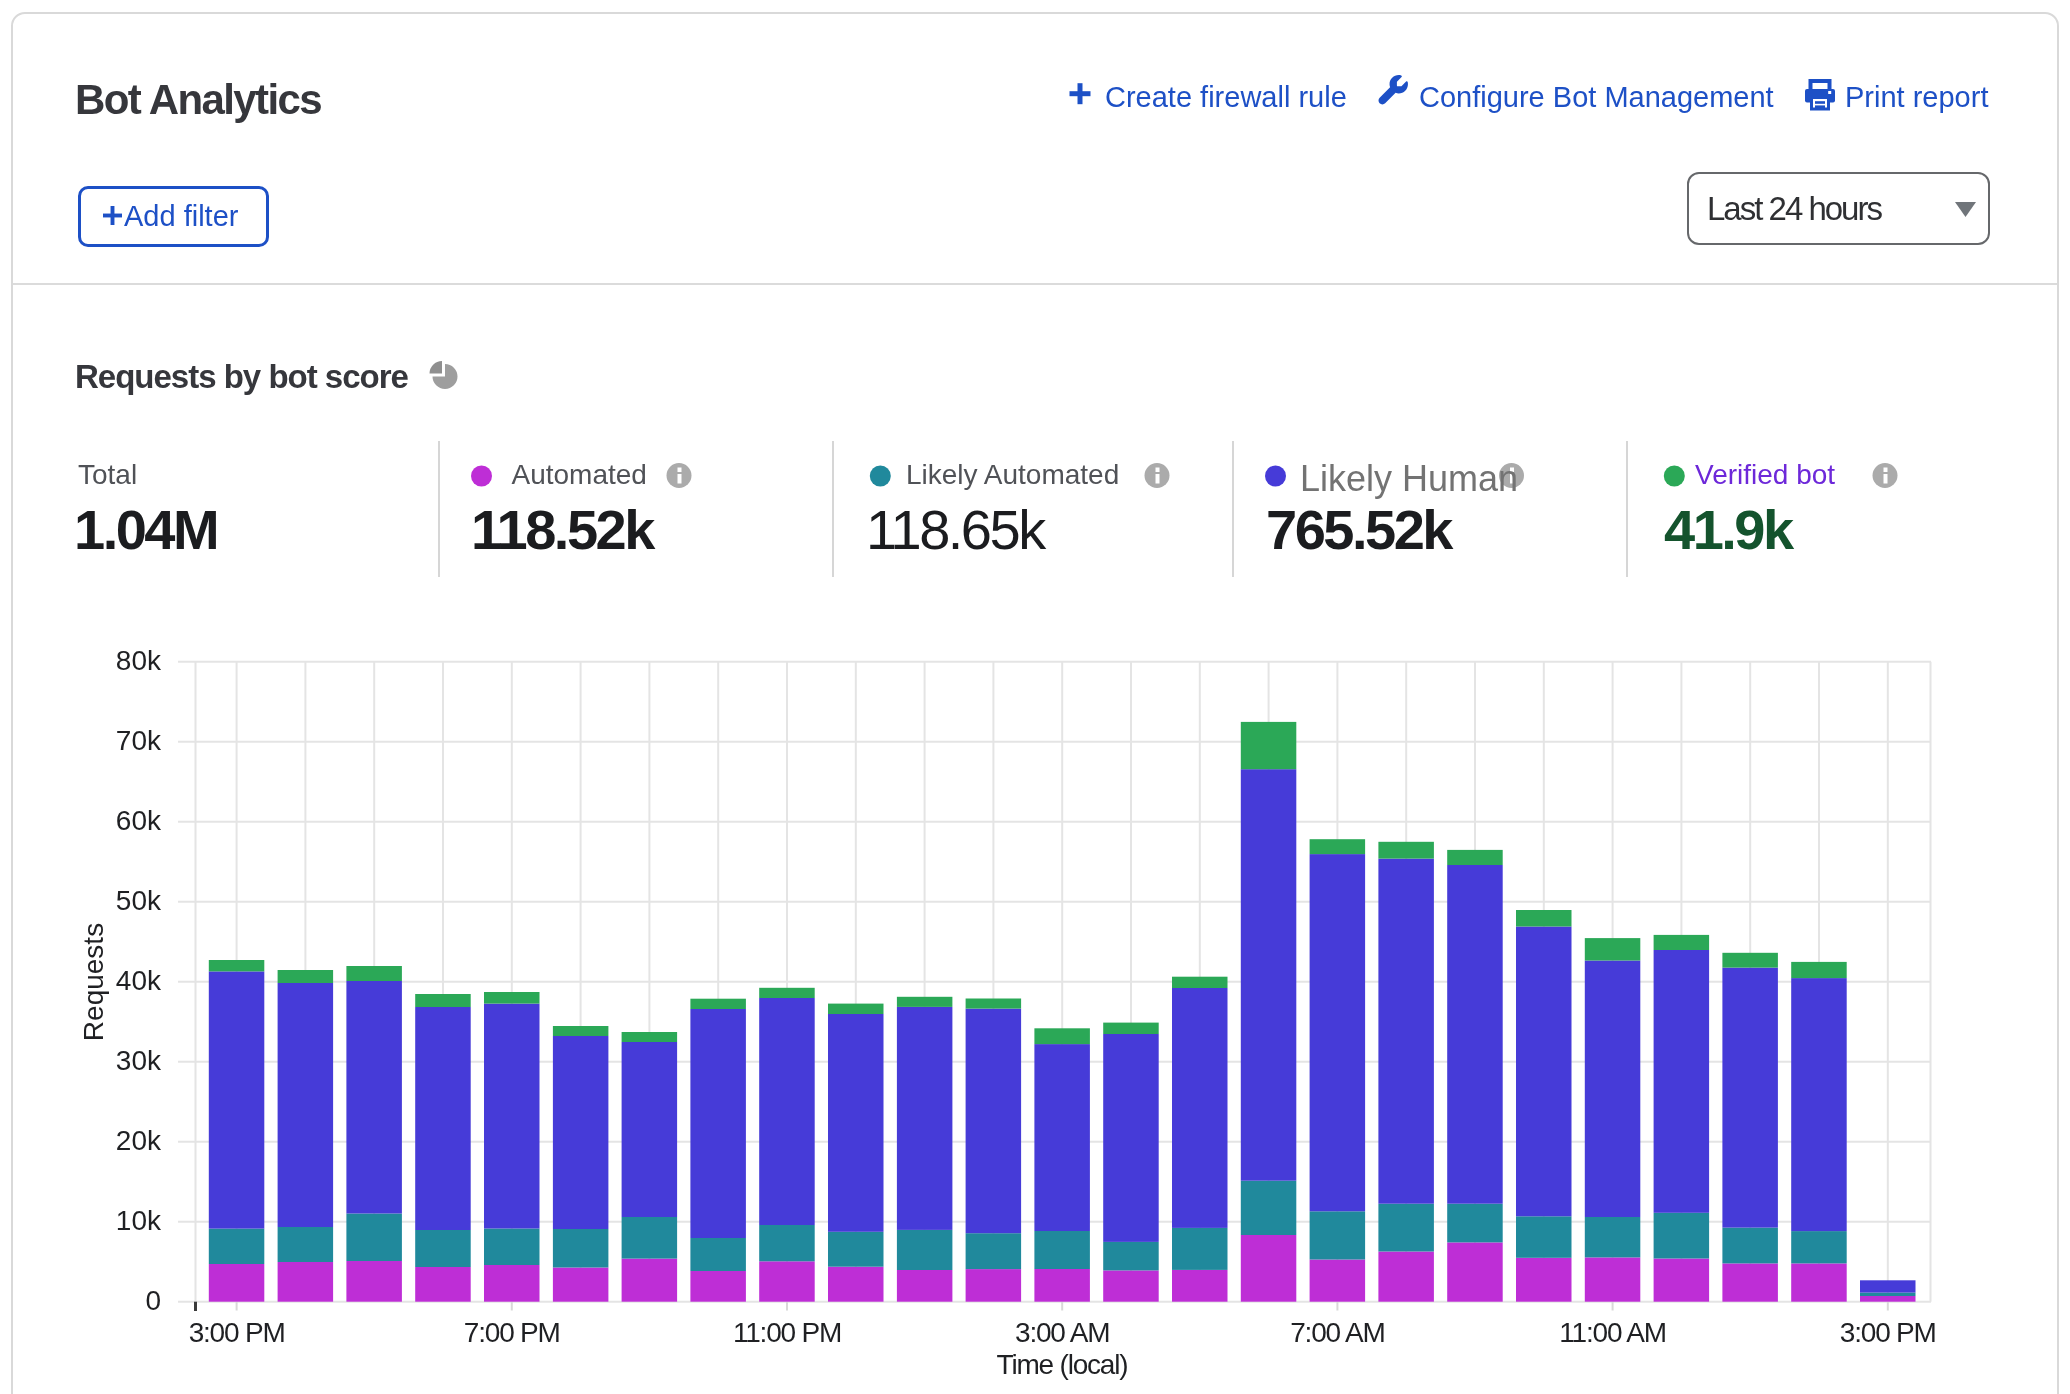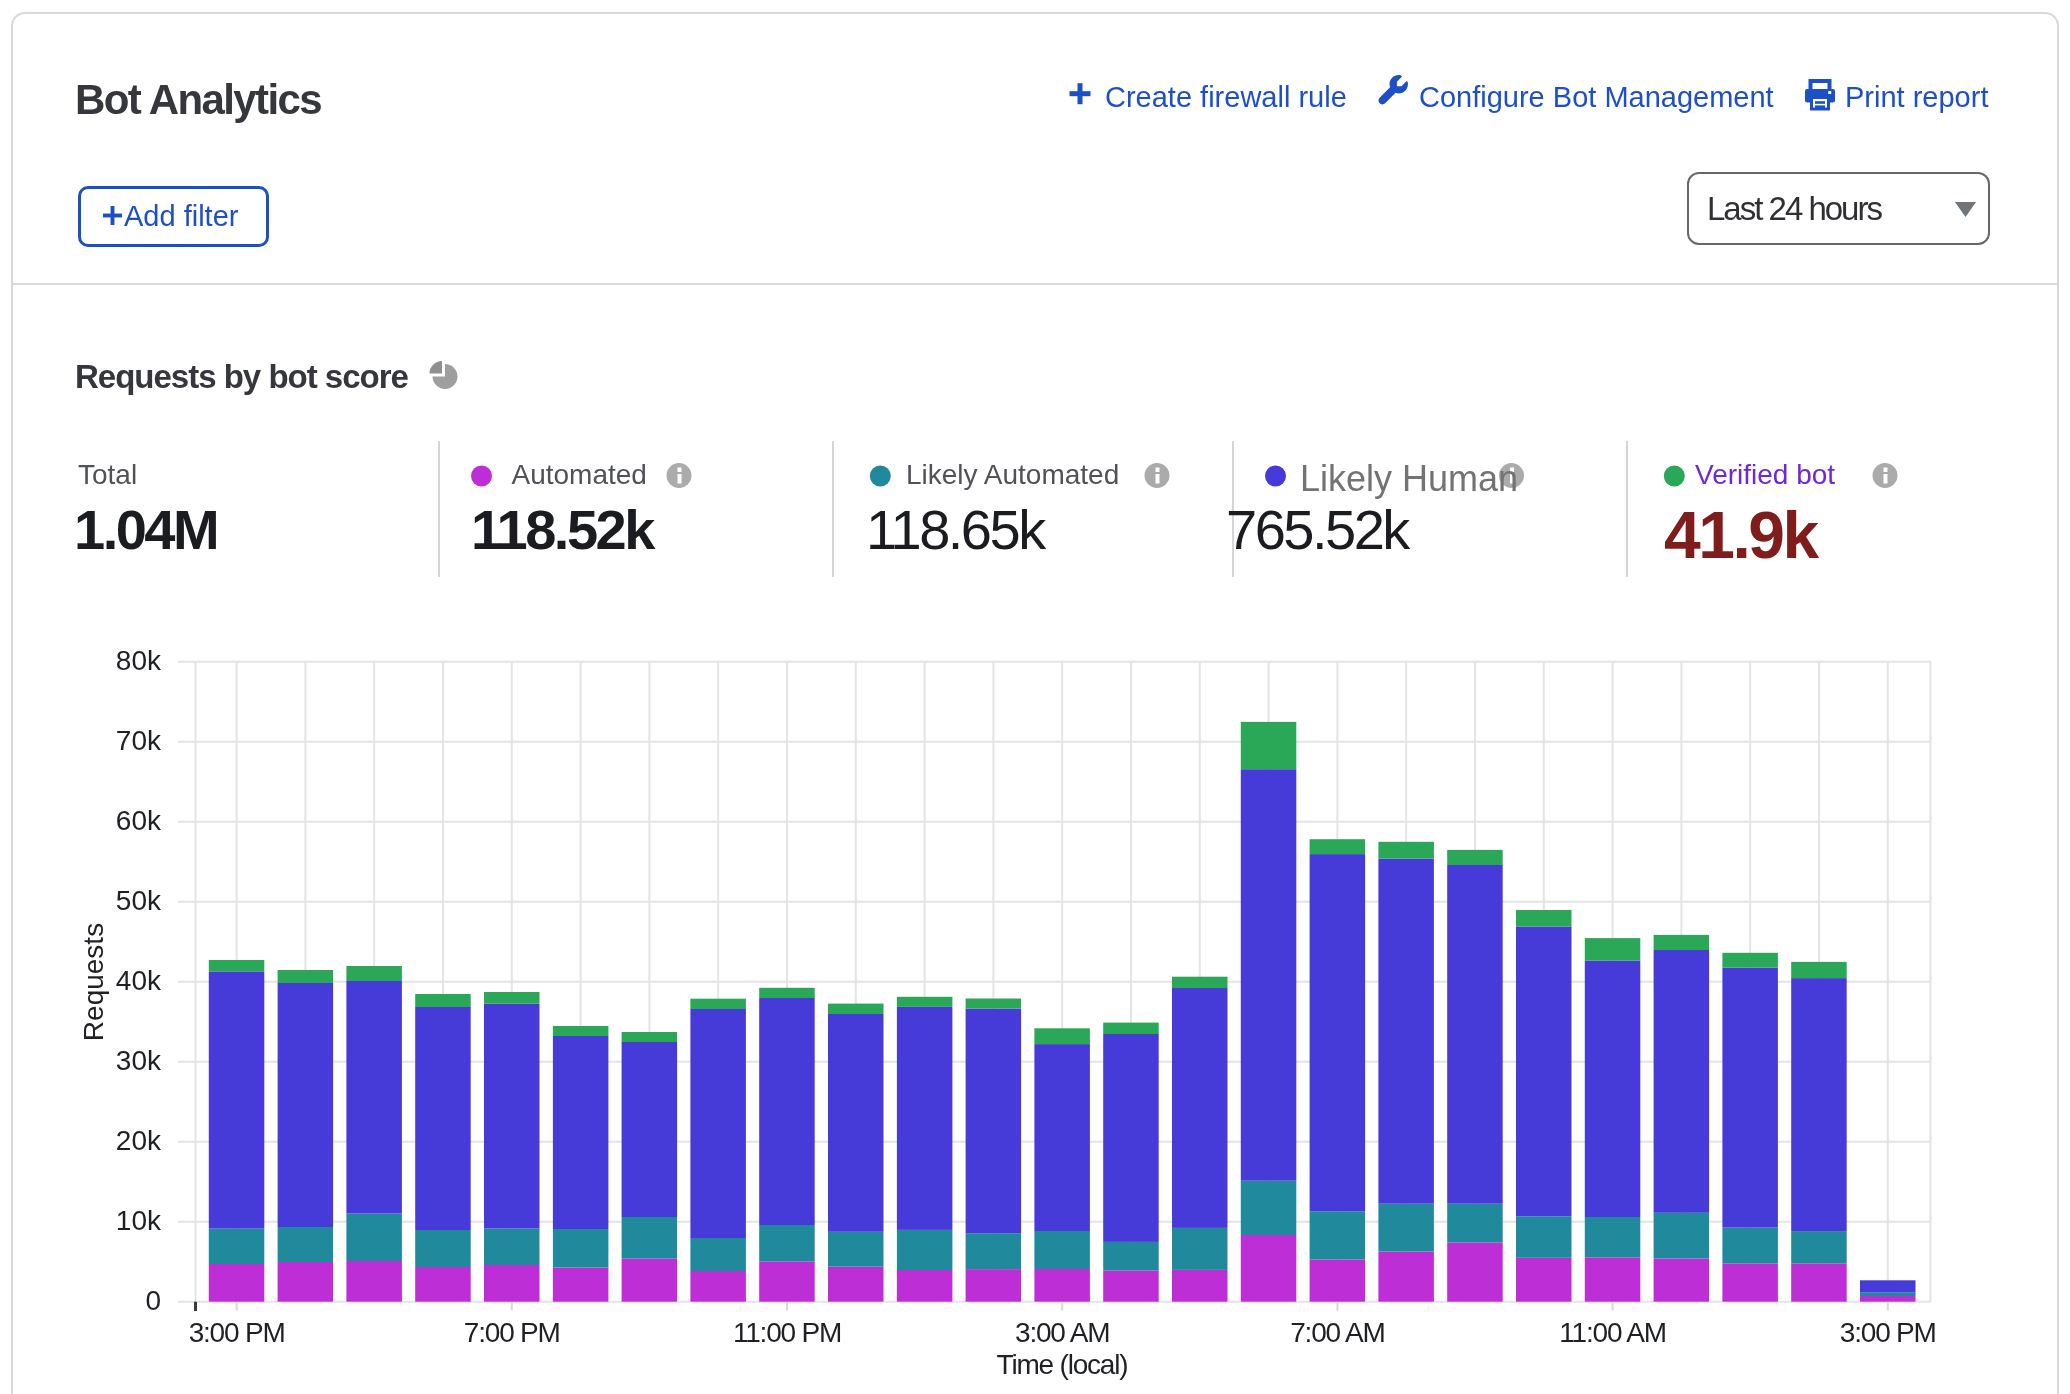--- a/index.html
+++ b/index.html
@@ -85,23 +85,23 @@
 <div style="position:absolute;left:832px;top:441px;width:2px;height:136px;background:#d6d6d6"></div>
 <div style="position:absolute;left:1232px;top:441px;width:2px;height:136px;background:#d6d6d6"></div>
 <div style="position:absolute;left:1626px;top:441px;width:2px;height:136px;background:#d6d6d6"></div>
 <div style="position:absolute;left:78px;top:461px;font-size:28px;color:#505257;line-height:1">Total</div>
 <div style="position:absolute;left:74px;top:502px;font-size:56px;font-weight:bold;color:#1b1c1f;line-height:1;letter-spacing:-2.5px">1.04M</div>
 <div style="position:absolute;left:511.5px;top:461px;font-size:28px;color:#505257;line-height:1">Automated</div>
 <div style="position:absolute;left:471px;top:502px;font-size:56px;font-weight:bold;color:#1b1c1f;line-height:1;letter-spacing:-2.5px">118.52k</div>
 <div style="position:absolute;left:906px;top:461px;font-size:28px;color:#505257;line-height:1">Likely Automated</div>
 <div style="position:absolute;left:866px;top:502px;font-size:56px;font-weight:normal;color:#1b1c1f;line-height:1;letter-spacing:-2.5px">118.65k</div>
 <div style="position:absolute;left:1300px;top:461px;font-size:36px;color:#737373;line-height:1">Likely Human</div>
-<div style="position:absolute;left:1226px;top:502px;font-size:56px;font-weight:normal;color:#1b1c1f;line-height:1;letter-spacing:-2.5px">765.52k</div>
+<div style="position:absolute;left:1266px;top:502px;font-size:56px;font-weight:bold;color:#1b1c1f;line-height:1;letter-spacing:-2.5px">765.52k</div>
 <div style="position:absolute;left:1695px;top:461px;font-size:28px;color:#6d28d9;line-height:1">Verified bot</div>
-<div style="position:absolute;left:1664px;top:502px;font-size:66px;font-weight:bold;color:#7f1d1d;line-height:1;letter-spacing:-2.5px">41.9k</div>
+<div style="position:absolute;left:1664px;top:502px;font-size:56px;font-weight:bold;color:#14532d;line-height:1;letter-spacing:-2.5px">41.9k</div>
 
 <svg class="abs" style="left:0;top:0" width="2070" height="1394" viewBox="0 0 2070 1394" font-family="Liberation Sans, sans-serif">
 <line x1="178" y1="661.7" x2="1931" y2="661.7" stroke="#e4e4e4" stroke-width="2"></line>
 <line x1="178" y1="741.7" x2="1931" y2="741.7" stroke="#e4e4e4" stroke-width="2"></line>
 <line x1="178" y1="821.7" x2="1931" y2="821.7" stroke="#e4e4e4" stroke-width="2"></line>
 <line x1="178" y1="901.7" x2="1931" y2="901.7" stroke="#e4e4e4" stroke-width="2"></line>
 <line x1="178" y1="981.7" x2="1931" y2="981.7" stroke="#e4e4e4" stroke-width="2"></line>
 <line x1="178" y1="1061.7" x2="1931" y2="1061.7" stroke="#e4e4e4" stroke-width="2"></line>
 <line x1="178" y1="1141.7" x2="1931" y2="1141.7" stroke="#e4e4e4" stroke-width="2"></line>
 <line x1="178" y1="1221.7" x2="1931" y2="1221.7" stroke="#e4e4e4" stroke-width="2"></line>

